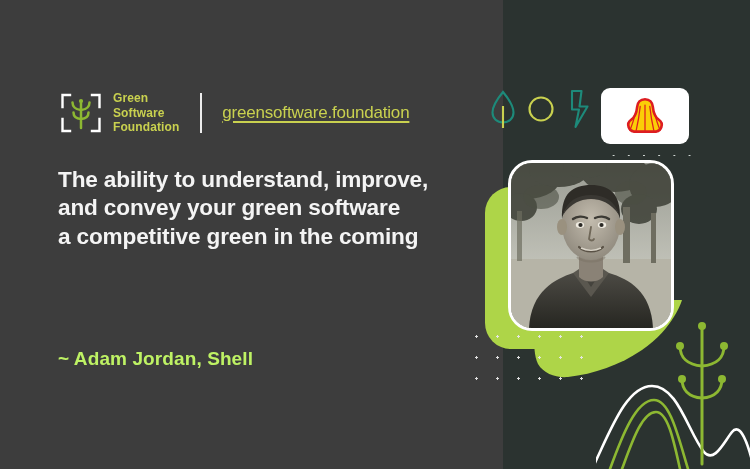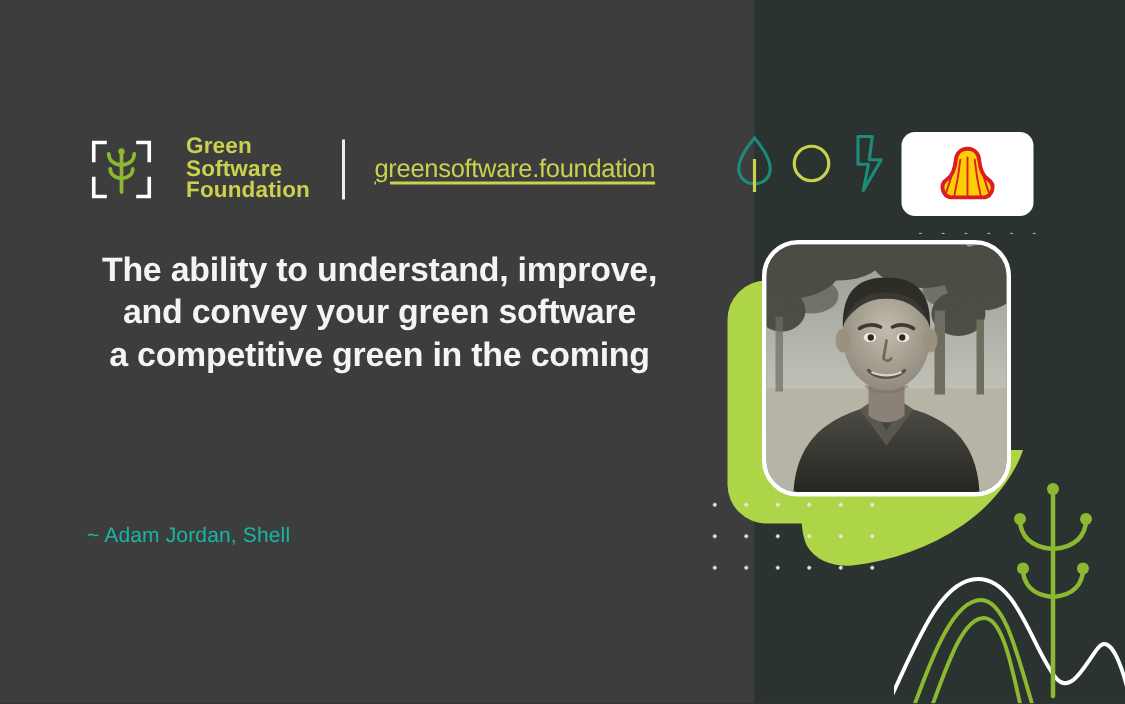--- a/index.html
+++ b/index.html
@@ -69,23 +69,23 @@
     height: 54px;
   }
   .logo-mark {
     position: relative;
     width: 46px;
     height: 46px;
     flex: 0 0 auto;
   }
   .logo-mark svg { display: block; }
   .logo-words {
-    margin-left: 20px;
+    margin-left: 9px;
     color: #c9d14f;
-    font-size: 15px;
+    font-size: 12px;
     font-weight: bold;
     line-height: 14.6px;
     letter-spacing: .1px;
     white-space: nowrap;
   }
   .divider {
     width: 2px;
     height: 40px;
     background: #ededed;
     margin: 0 20px 0 21px;
@@ -107,31 +107,30 @@
   .quote {
     position: absolute;
     left: 58px;
     top: 166px;
     width: 390px;
     color: #f4f4f4;
     font-size: 22.6px;
     font-weight: bold;
     line-height: 28.3px;
     letter-spacing: -.15px;
-    text-align: center;
   }
   .quote .line { display: block; white-space: nowrap; }
 
   .attribution {
     position: absolute;
     left: 58px;
     top: 348px;
-    color: #14b8a6;
-    font-size: 14px;
-    font-weight: normal;
+    color: #bef264;
+    font-size: 19px;
+    font-weight: bold;
     letter-spacing: .1px;
   }
 
   
   .deco-icons {
     position: absolute;
     left: 489px;
     top: 88px;
     width: 106px;
     height: 42px;

